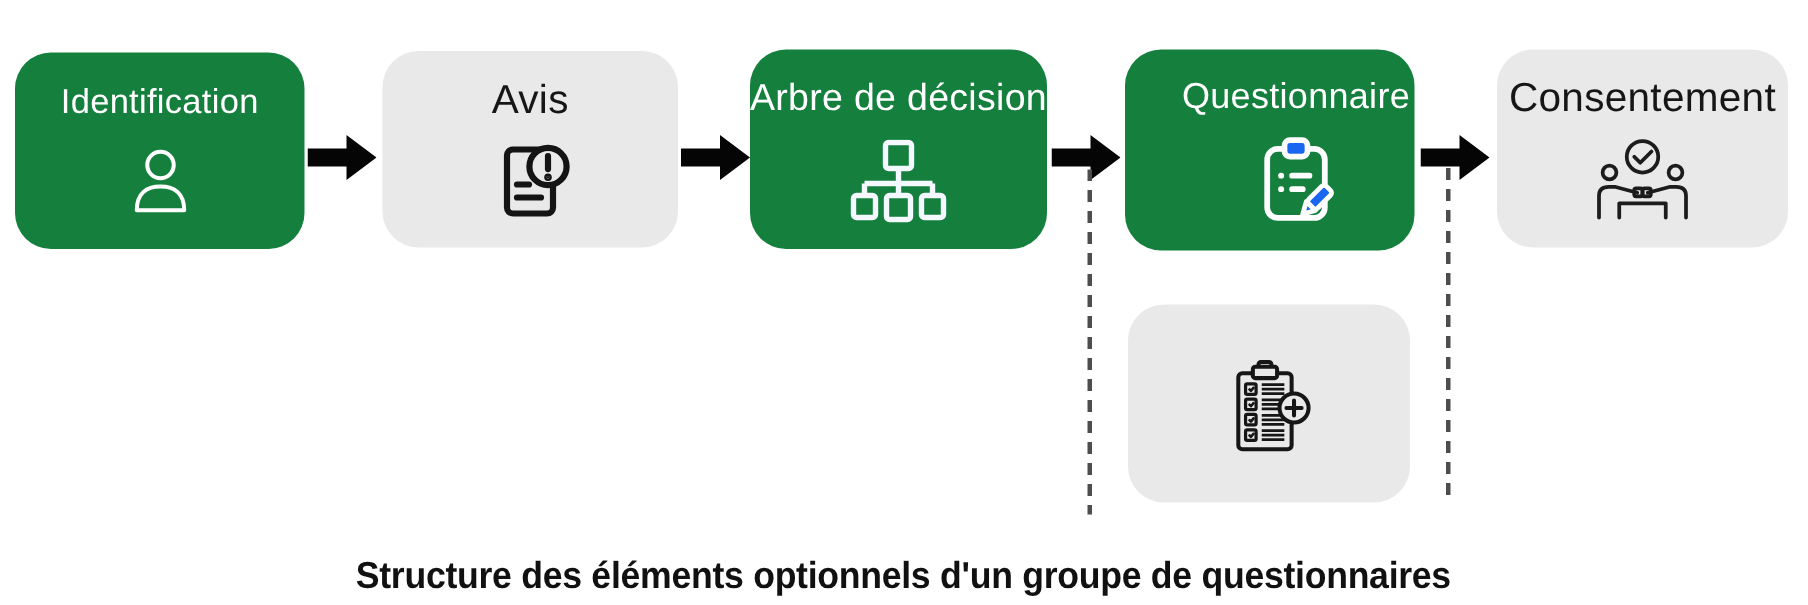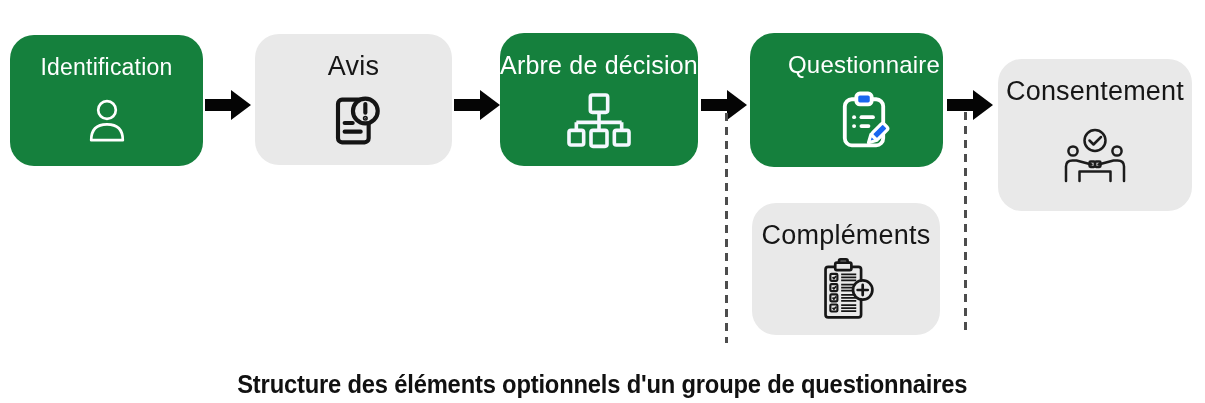--- a/index.html
+++ b/index.html
@@ -43,21 +43,21 @@
   }
   
   .box-identification { left: 10px;  top: 35px;  width: 193px; height: 131px; }
   .box-identification .step-label { font-size: 23px; }
   .box-avis           { left: 255px; top: 34px;  width: 197px; height: 131px; }
   .box-avis .step-label { font-size: 27px; }
   .box-arbre          { left: 500px; top: 33px;  width: 198px; height: 133px; }
   .box-arbre .step-label { font-size: 25px; }
   .box-questionnaire  { left: 750px; top: 33px;  width: 193px; height: 134px; padding-left: 35px; }
   .box-questionnaire .step-label { font-size: 24px; }
-  .box-consentement   { left: 998px; top: 33px;  width: 194px; height: 152px; margin-top: 26px; }
+  .box-consentement   { left: 998px; top: 33px;  width: 194px; height: 132px; }
   .box-consentement .step-label { font-size: 27px; }
   .box-complements    { left: 752px; top: 203px; width: 188px; height: 132px; }
   .box-complements .step-label { font-size: 27px; }
 
   .flow-arrow {
     position: absolute;
     top: 89px;
     width: 46px;
     height: 32px;
   }
@@ -185,21 +185,20 @@
         <path d="M7 53 V38.5 Q7 32.5 13.5 32.5 H17.5 L32.5 36.5"></path>
         <path d="M65 53 V38.5 Q65 32.5 58.5 32.5 H54.5 L39.5 36.5"></path>
         <rect x="30.5" y="33.5" width="5.4" height="5.4" rx="1.2"></rect>
         <rect x="36.1" y="33.5" width="5.4" height="5.4" rx="1.2"></rect>
         <path d="M20.5 53 V43.5 H51.5 V53"></path>
       </svg>
     </div>
   </div>
 
   <div class="step gray box-complements">
-    <div class="step-label">Compléments</div>
     <div class="step-iconwrap">
       <svg width="56" height="66" viewBox="0 0 52 60" fill="none" stroke="#161616" stroke-width="2.5" stroke-linejoin="round">
         <rect x="7" y="8.5" width="33" height="47" rx="2.5"></rect>
         <rect x="19.5" y="1.5" width="8" height="5" rx="1.5"></rect>
         <rect x="16" y="4.5" width="15" height="7" rx="1.5" fill="#e9e9e9"></rect>
         <g stroke-width="2">
           <rect x="11.5" y="15" width="6.5" height="6.5" rx="1"></rect>
           <rect x="11.5" y="24.5" width="6.5" height="6.5" rx="1"></rect>
           <rect x="11.5" y="34" width="6.5" height="6.5" rx="1"></rect>
           <rect x="11.5" y="43.5" width="6.5" height="6.5" rx="1"></rect>

